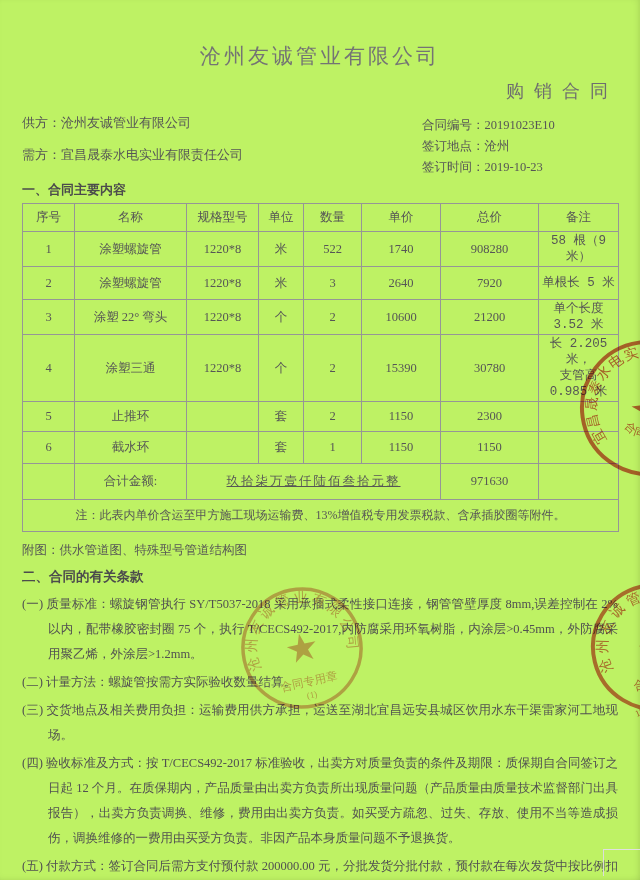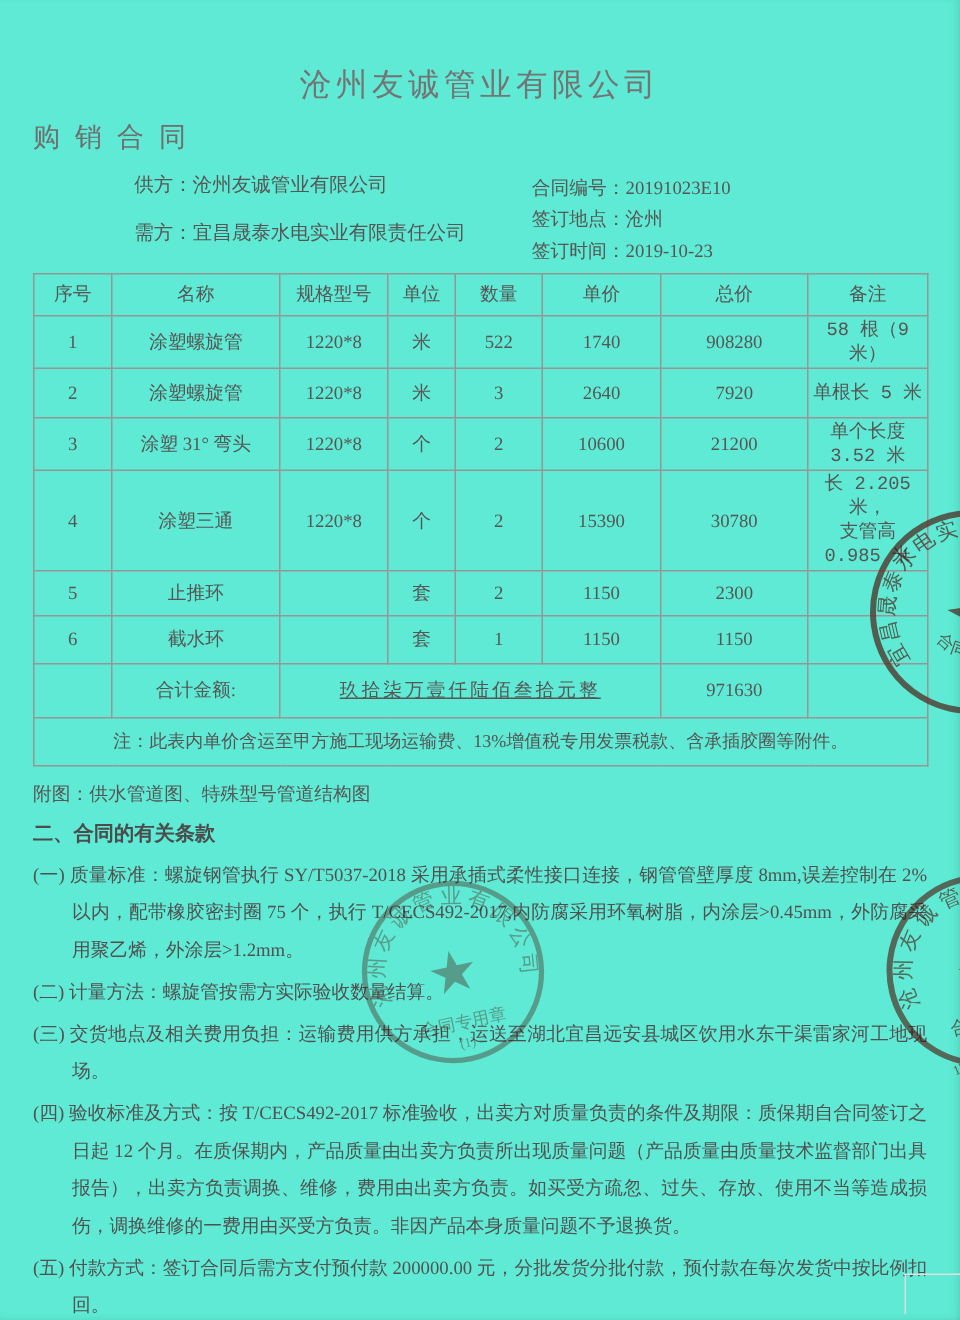--- a/index.html
+++ b/index.html
@@ -1,24 +1,24 @@
 <!DOCTYPE html>
 <html><head>
 <meta charset="utf-8">
 <style>
   html,body{margin:0;padding:0;background:#e9e9e9;}
   .page{
-    position:relative;width:640px;height:880px;background:#5eead4;
+    position:relative;width:640px;height:880px;background:#bef264;
     overflow:hidden;font-family:"Liberation Serif","DejaVu Serif",serif;
     color:#565656;box-shadow:inset -4px 0 8px -5px rgba(0,0,0,.18), inset 0 -4px 8px -6px rgba(0,0,0,.12);
   }
   .content{position:absolute;left:22px;top:0;width:596px;}
   .title{padding-top:42px;text-align:center;font-size:21px;letter-spacing:3px;color:#747474;font-weight:500;}
-  .subtitle{margin-top:9px;text-align:left;font-size:18px;letter-spacing:10px;color:#6e6e6e;font-weight:500;}
-  .info{margin-top:12px;display:flex;justify-content:center;align-items:flex-start;gap:44px;}
+  .subtitle{margin-top:9px;text-align:right;font-size:18px;letter-spacing:10px;color:#6e6e6e;font-weight:500;}
+  .info{margin-top:12px;display:flex;justify-content:space-between;align-items:flex-start;gap:44px;}
   .info-left{font-size:13px;line-height:16px;}
   .info-left .line2{margin-top:16px;}
   .info-right{font-size:12.5px;line-height:21px;width:196px;}
   .sec-head{margin-top:3px;font-size:13px;font-weight:600;color:#4c4c4c;}
   table.items{margin-top:4px;border-collapse:collapse;table-layout:fixed;width:596px;font-size:12.5px;color:#565656;}
   table.items td,table.items th{border:1px solid #969696;text-align:center;vertical-align:middle;font-weight:normal;padding:1px 2px;overflow:hidden;}
   tr.r-head{height:28px;} tr.r1{height:34px;} tr.r2{height:33px;} tr.r3{height:31px;}
   tr.r4{height:38px;} tr.r5{height:30px;} tr.r6{height:32px;} tr.r-total{height:36px;} tr.r-note{height:32px;margin-top:20px;}
   td.remark{white-space:pre-line;line-height:16px;font-family:Liberation Mono, monospace;}
   td.note-cell{text-align:left;font-size:12px;padding:2px 6px;}
@@ -51,20 +51,21 @@
         <div class="line1"><span>供方：</span><span>沧州友诚管业有限公司</span></div>
         <div class="line2"><span>需方：</span><span>宜昌晟泰水电实业有限责任公司</span></div>
       </div>
       <div class="info-right">
         <div><span>合同编号：</span><span>20191023E10</span></div>
         <div><span>签订地点：</span><span>沧州</span></div>
         <div><span>签订时间：</span><span>2019-10-23</span></div>
       </div>
     </div>
 
+    <div class="sec-head">一、合同主要内容</div>
 
     <table class="items">
       <colgroup>
         <col style="width:52px">
           <col style="width:112px">
           <col style="width:72px">
           <col style="width:45px">
         <col style="width:58px">
           <col style="width:79px">
           <col style="width:98px">
@@ -96,21 +97,21 @@
         <td>涂塑螺旋管</td>
         <td>1220*8</td>
         <td>米</td>
         <td>3</td>
         <td>2640</td>
         <td>7920</td>
         <td class="remark">单根长 5 米</td>
       </tr>
       <tr class="r3">
         <td>3</td>
-        <td>涂塑 31° 弯头</td>
+        <td>涂塑 22° 弯头</td>
         <td>1220*8</td>
         <td>个</td>
         <td>2</td>
         <td>10600</td>
         <td>21200</td>
         <td class="remark">单个长度 3.52 米</td>
       </tr>
       <tr class="r4">
         <td>4</td>
         <td>涂塑三通</td>

